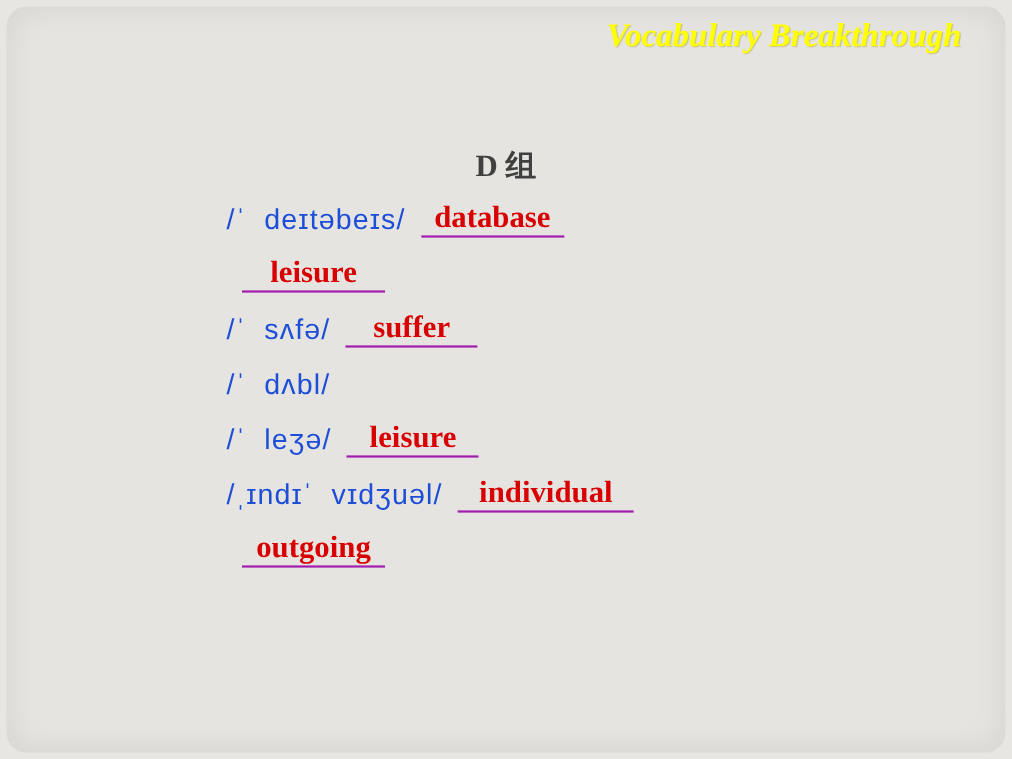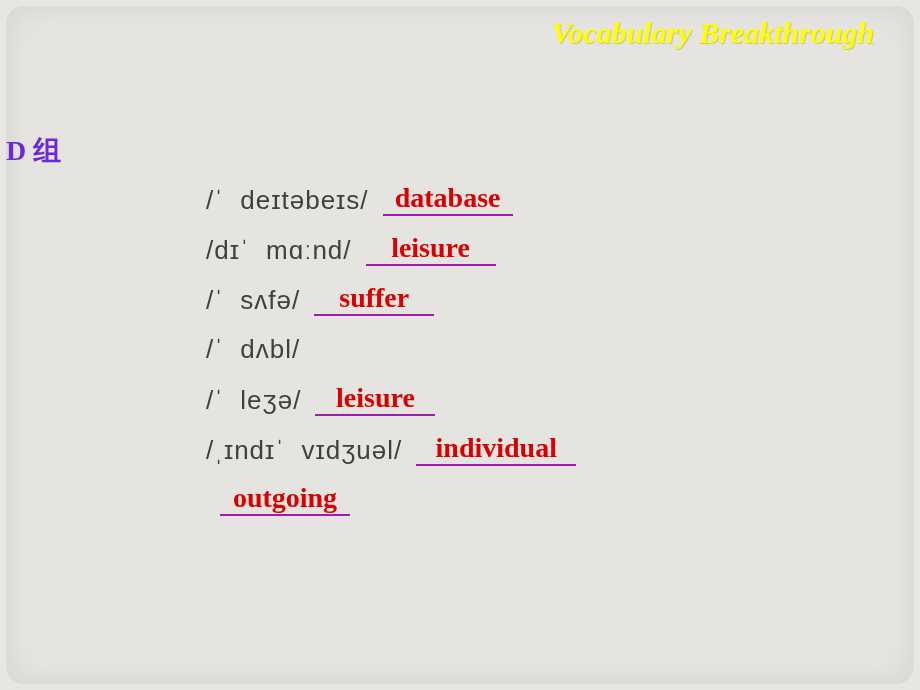--- a/index.html
+++ b/index.html
@@ -34,42 +34,42 @@
       font-weight: bold;
       font-style: italic;
       color: #ffff00;
       text-shadow: 1px 1px 1px rgba(150,150,0,0.4);
     }
     .group-title {
       position: absolute;
       top: 126px;
       left: 0;
       right: 0;
-      text-align: left;
+      text-align: center;
       font-family: "Times New Roman", "SimSun", serif;
       font-size: 28px;
       font-weight: bold;
-      color: #6d28d9;
+      color: #404040;
     }
     .items {
       position: absolute;
       top: 178px;
       left: 200px;
     }
     .item {
       height: 50px;
       display: flex;
       align-items: baseline;
       margin-bottom: 0;
     }
     .ipa {
       font-family: Arial, "Lucida Sans Unicode", sans-serif;
       font-size: 26px;
       font-weight: normal;
-      color: #404040;
+      color: #1d4ed8;
       letter-spacing: 1px;
       white-space: pre;
     }
     .blank {
       display: inline-block;
       border-bottom: 2px solid #a21caf;
       font-family: "Times New Roman", serif;
       font-size: 28px;
       font-weight: bold;
       color: #d80000;
@@ -87,21 +87,20 @@
   <div class="header-title">Vocabulary Breakthrough</div>
   <div class="group-title">D 组</div>
   <div class="items">
 
     <div class="item">
       <span class="ipa">/ˈ  deɪtəbeɪs/</span>
       <span class="blank" style="min-width:130px">database</span>
     </div>
 
     <div class="item">
-      <span class="ipa">/dɪˈ  mɑːnd/</span>
       <span class="blank" style="min-width:130px">leisure</span>
     </div>
 
     <div class="item">
       <span class="ipa">/ˈ  sʌfə/</span>
       <span class="blank" style="min-width:120px">suffer</span>
     </div>
 
     <div class="item">
       <span class="ipa">/ˈ  dʌbl/</span>

